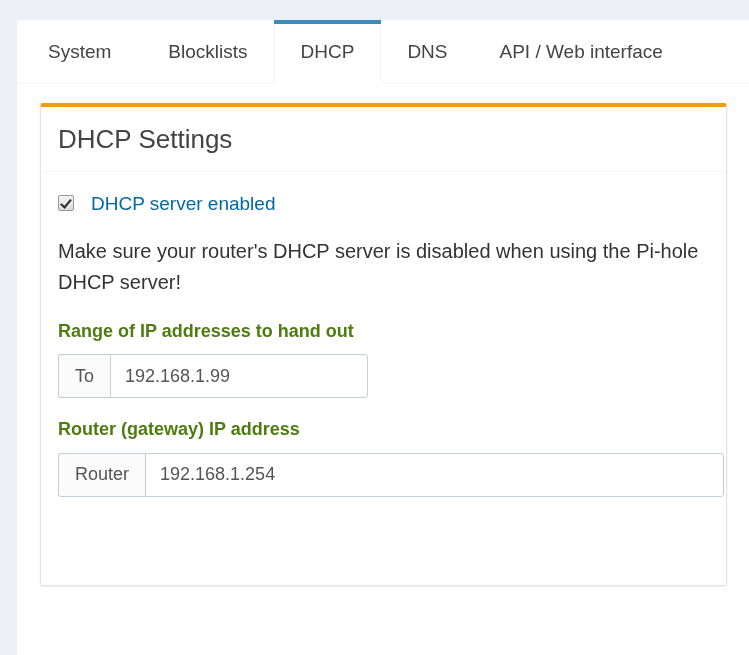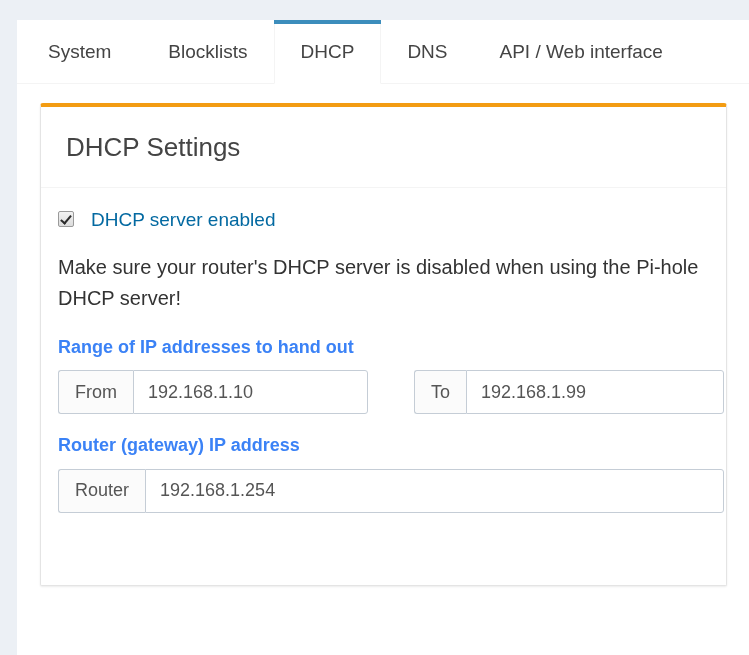--- a/index.html
+++ b/index.html
@@ -100,21 +100,21 @@
     box-shadow: 0 1px 2px rgba(0,0,0,0.08);
     box-sizing: border-box;
     height: 483px;
   }
   .box-header {
     padding: 18px 17px 17px 17px;
     box-sizing: border-box;
     border-bottom: 1px solid #f4f4f4;
   }
   .box-title {
-    margin: 8px;
+    margin: 0;
     font-size: 26px;
     font-weight: 400;
     color: #444444;
     line-height: 1.1;
   }
   .box-body {
     padding: 22px 17px 17px 17px;
     box-sizing: border-box;
   }
 
@@ -159,21 +159,21 @@
     font-size: 20px;
     color: #333333;
     line-height: 1.58;
     margin: 0 0 22px 0;
     max-width: 660px;
   }
 
   .section-title {
     font-size: 18px;
     font-weight: bold;
-    color: #3b82f6;
+    color: #4d7c0f;
     margin: 0 0 12px 0;
     line-height: 1.2;
   }
   .section-title.second { margin-top: 21px; }
 
   
   .row-groups {
     display: flex;
     gap: 46px;
   }
@@ -253,24 +253,20 @@
         <span class="cbx"></span>
         <span class="cbx-label">DHCP server enabled</span>
       </div>
 
       <p class="lead-text">Make sure your router's DHCP server is disabled when using the Pi-hole DHCP server!</p>
 
       <div class="section-title">Range of IP addresses to hand out</div>
 
       <div class="row-groups">
 
-        <div class="input-group half">
-          <span class="ig-addon">From</span>
-          <input class="ig-input" type="text" value="192.168.1.10" style="">
-        </div>
 
         <div class="input-group half">
           <span class="ig-addon">To</span>
           <input class="ig-input" type="text" value="192.168.1.99" style="">
         </div>
 
       </div>
 
       <div class="section-title second">Router (gateway) IP address</div>
 

